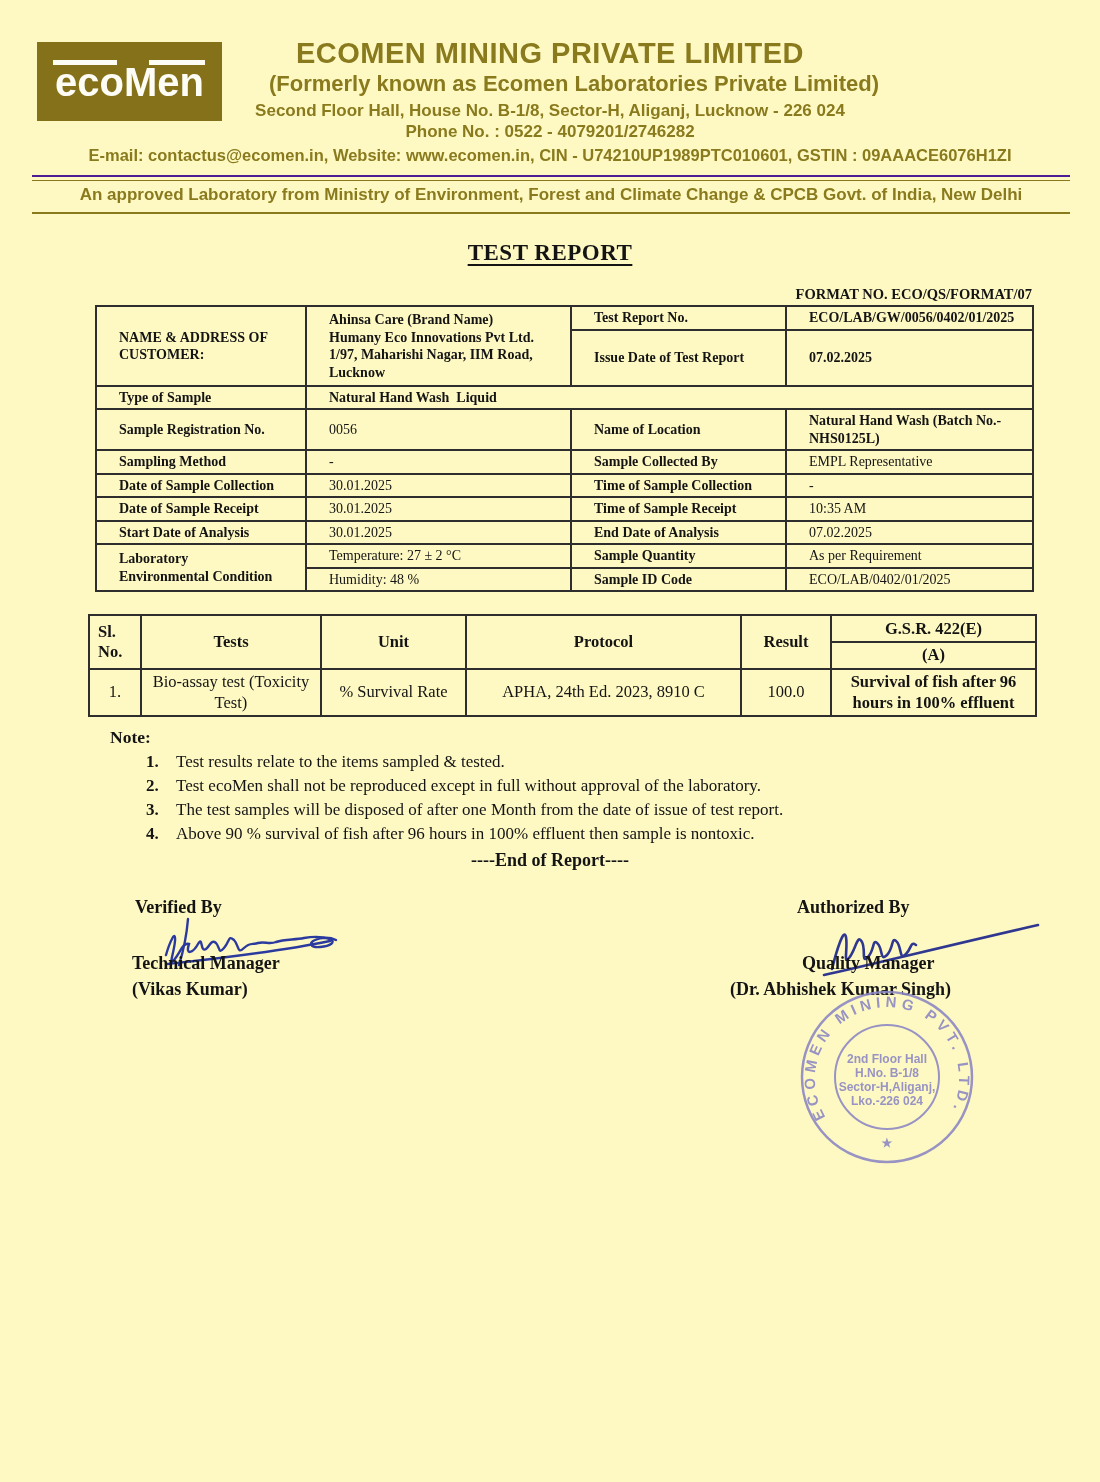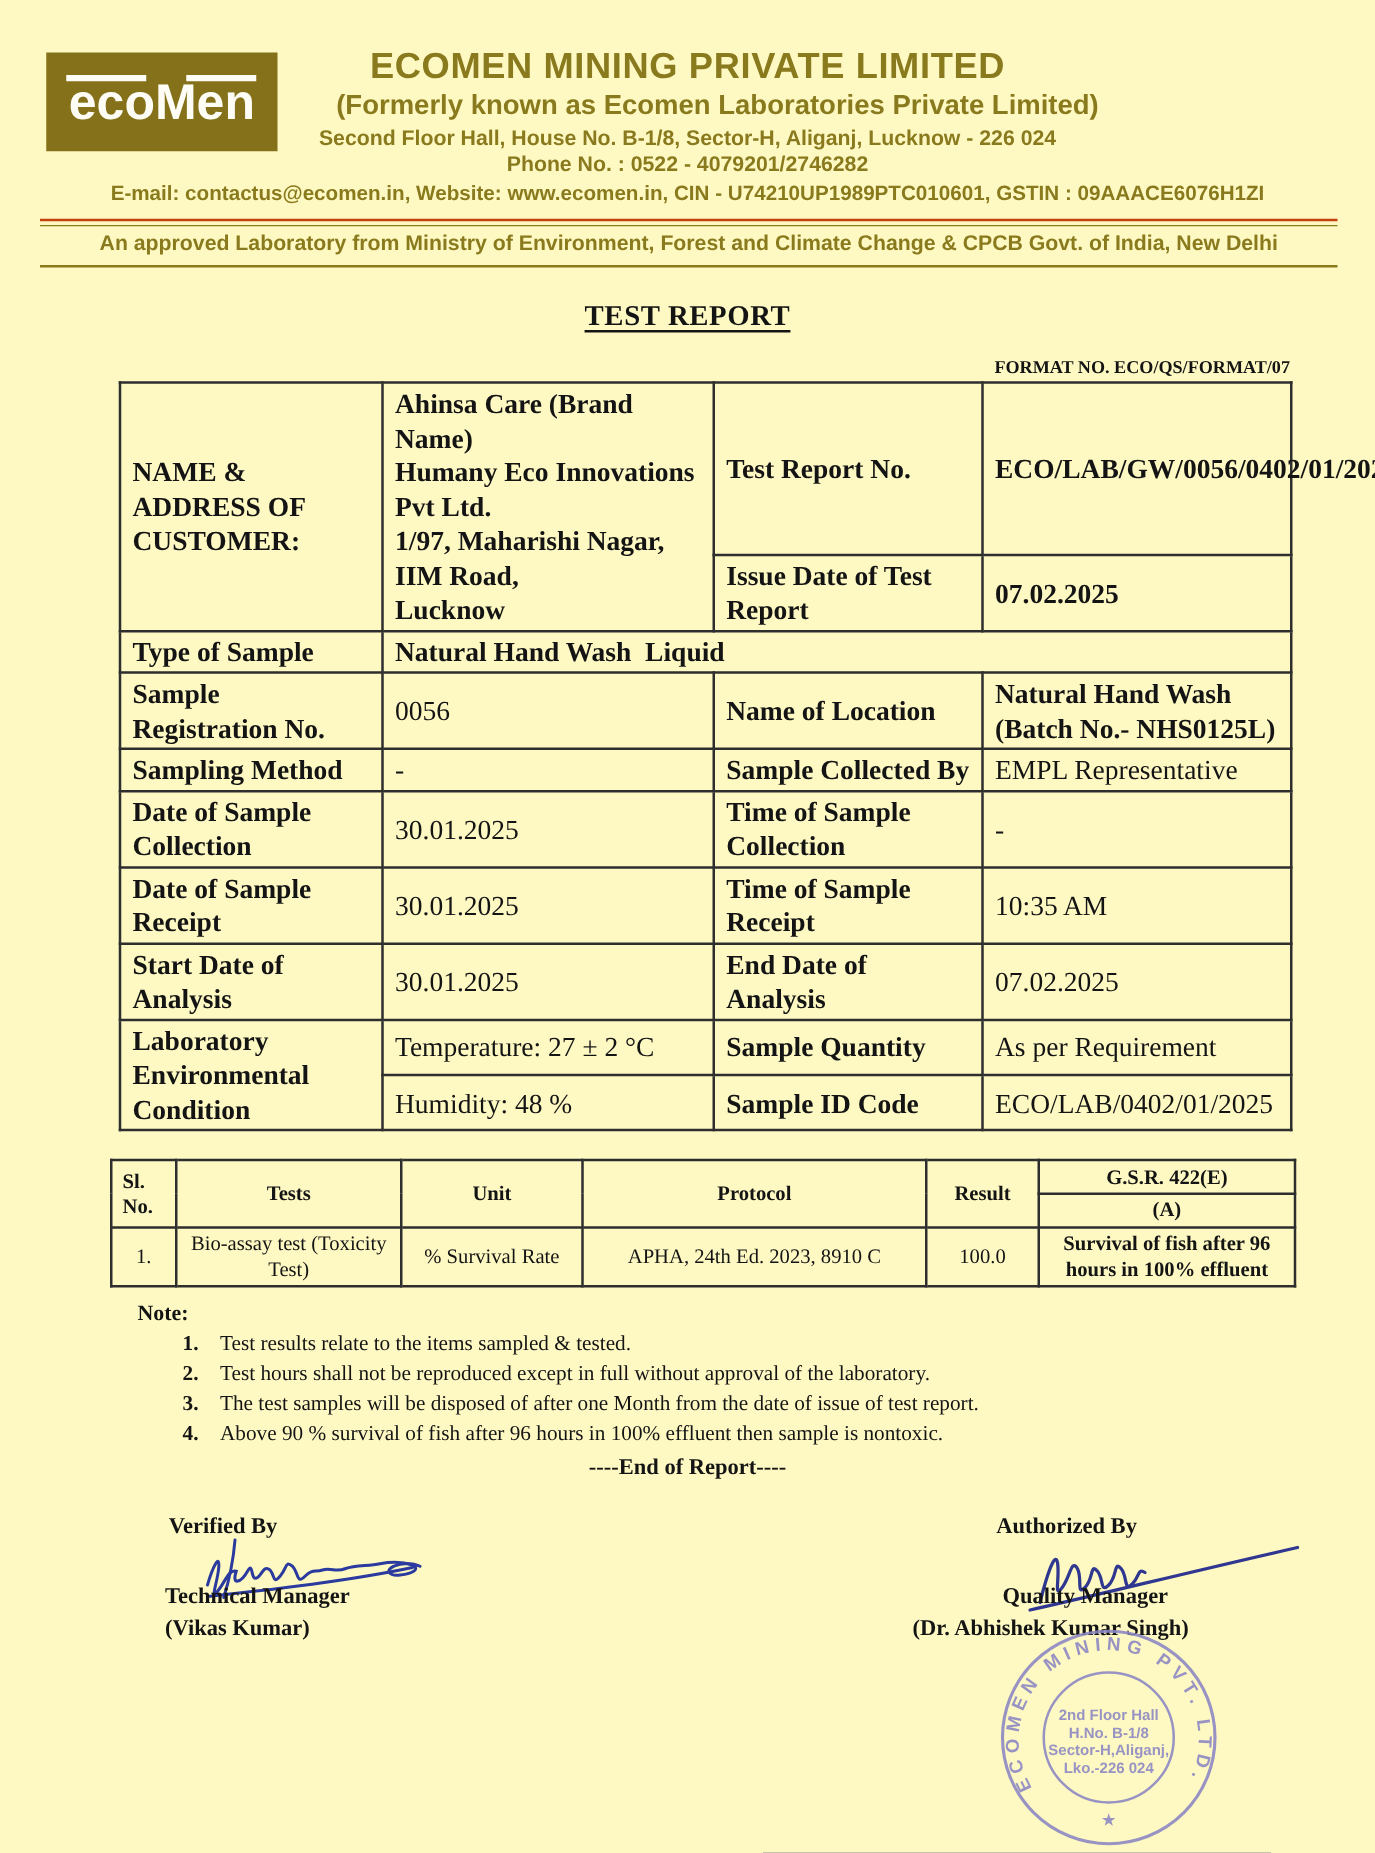--- a/index.html
+++ b/index.html
@@ -29,21 +29,21 @@
   .logo-bar.left  { left:16px;  width:64px; }
   .logo-bar.right { left:112px; width:56px; }
   .head-center { text-align:center; color:#8a7a1e; font-family:"Liberation Sans", sans-serif; }
   .company-name  { font-size:29px; font-weight:bold; letter-spacing:0.5px; line-height:1.05; }
   .former-name   { font-size:22px; font-weight:bold; margin-top:3px;padding-left:48px; }
   .address-line  { font-size:17px; font-weight:bold; margin-top:4px; }
   .phone-line    { font-size:17px; font-weight:bold; margin-top:1px; }
   .contact-line  { font-size:16.5px; font-weight:bold; margin-top:4px; }
   .approval {
     margin:10px 30px 0 32px;
-    border-top:2px solid #c2410c;
+    border-top:2px solid #4c1d95;
     padding-top:3px;
   }
   .approval-inner {
     border-top:1.5px solid #8a7a1e;
     border-bottom:2.5px solid #8a7a1e;
     padding:4px 0 7px;
     text-align:center;
     color:#8a7a1e;
     font-family:"Liberation Sans", sans-serif;
     font-weight:bold; font-size:17px;
@@ -58,21 +58,21 @@
     letter-spacing:0.5px;
   }
   .format-no {
     width:944px; margin:20px auto 2px 88px;
     text-align:right;
     font-size:14.5px; font-weight:bold;
   }
   
   table { border-collapse:collapse; table-layout:fixed; }
   .info-table  { width:937px; margin-left:95px; }
-  .info-table td { border:2px solid #2e2e2e; padding:2px 9px; font-size:22px; vertical-align:middle; line-height:1.25; }
+  .info-table td { border:2px solid #2e2e2e; padding:2px 22px; font-size:14px; vertical-align:middle; line-height:1.25; }
   .info-table td.lbl { font-weight:bold; }
   .info-table td.b   { font-weight:bold; }
   .pre { white-space:pre-wrap; }
   .results-table { width:947px; margin:22px 0 0 88px; }
   .results-table th, .results-table td { border:2px solid #2e2e2e; padding:2px 8px; font-size:16.5px; line-height:1.25; }
   .results-table th { font-weight:bold; text-align:center; }
   .results-table th.slno { text-align:left;border-radius:10px; }
   .results-table td { text-align:center; }
   .results-table td.gsr { font-weight:bold; text-align:center; }
   .gsr-head-top { height:27px; }
@@ -231,21 +231,21 @@
     </table>
 
   <div class="notes">
     <div class="note-label">Note:</div>
     <div class="note-item">
       <span class="note-num">1.</span>
       <span>Test results relate to the items sampled &amp; tested.</span>
     </div>
     <div class="note-item">
       <span class="note-num">2.</span>
-      <span>Test hours shall not be reproduced except in full without approval of the laboratory.</span>
+      <span>Test ecoMen shall not be reproduced except in full without approval of the laboratory.</span>
     </div>
     <div class="note-item">
       <span class="note-num">3.</span>
       <span>The test samples will be disposed of after one Month from the date of issue of test report.</span>
     </div>
     <div class="note-item">
       <span class="note-num">4.</span>
       <span>Above 90 % survival of fish after 96 hours in 100% effluent then sample is nontoxic.</span>
     </div>
   </div>

